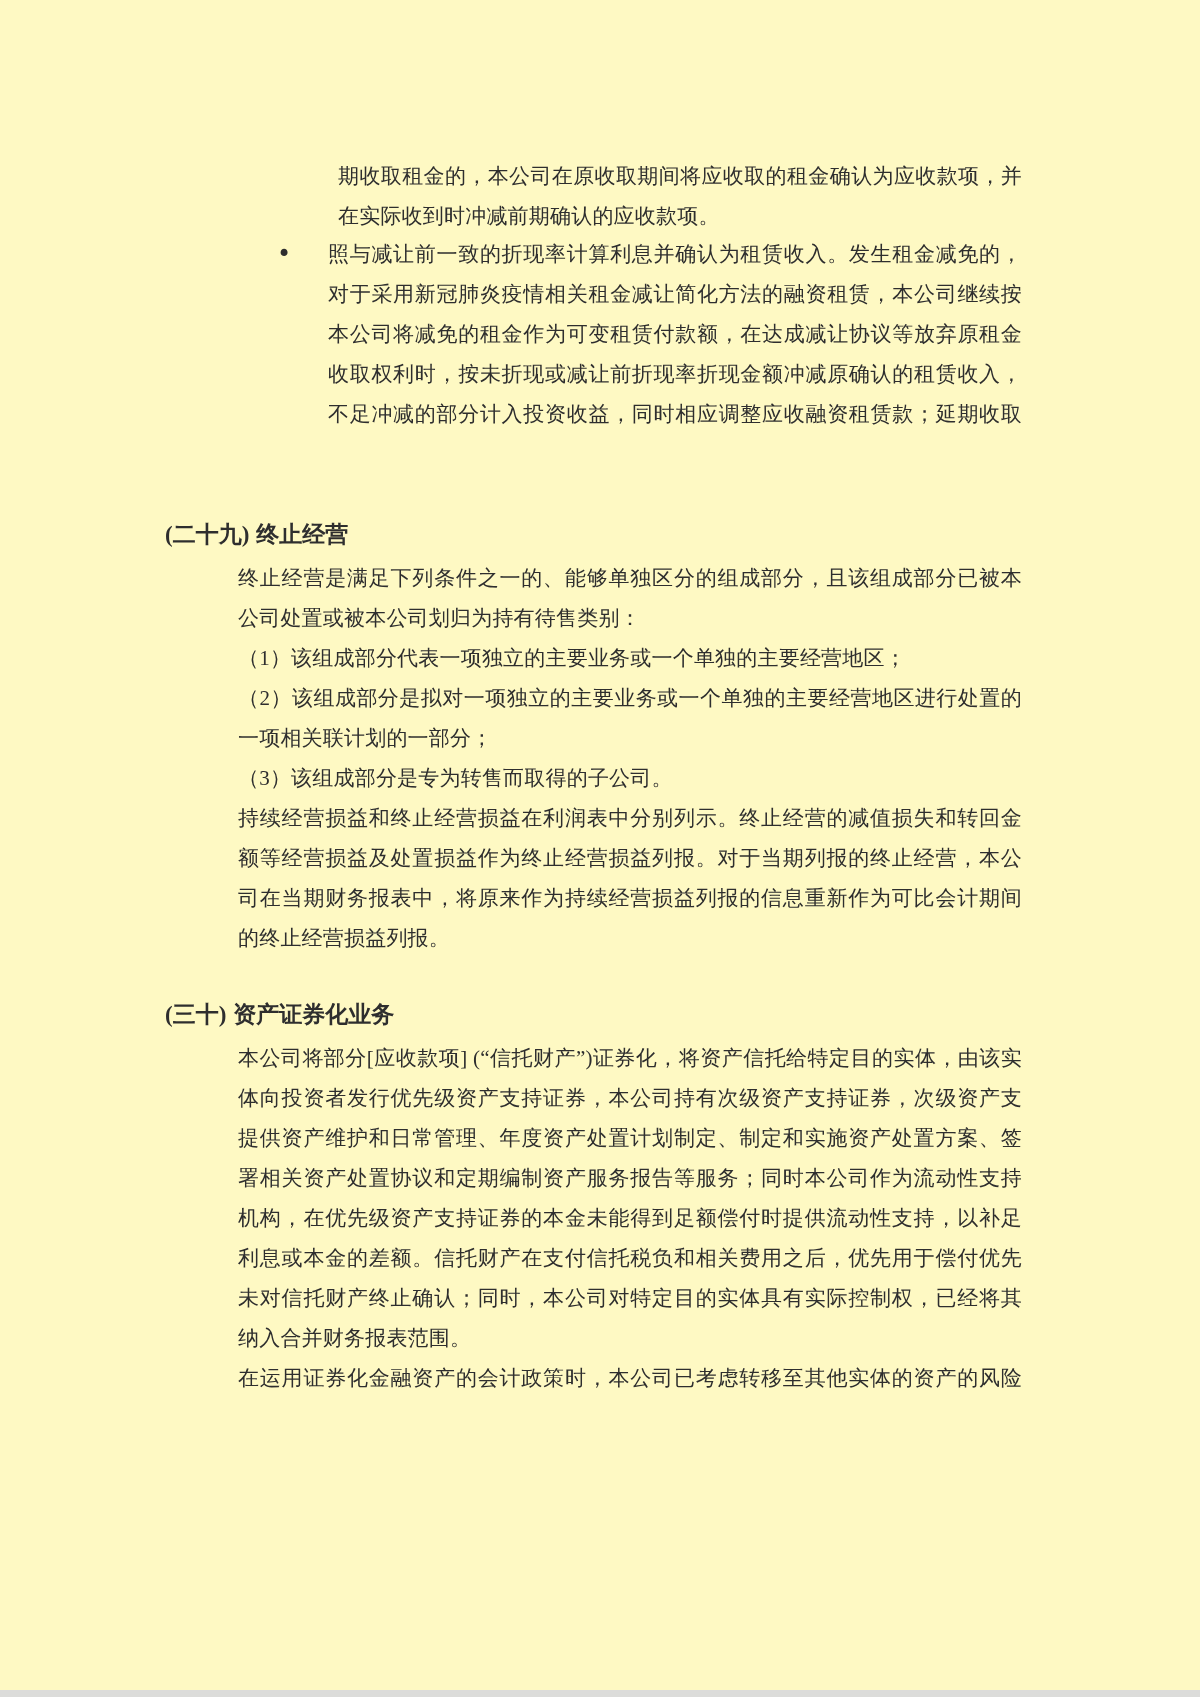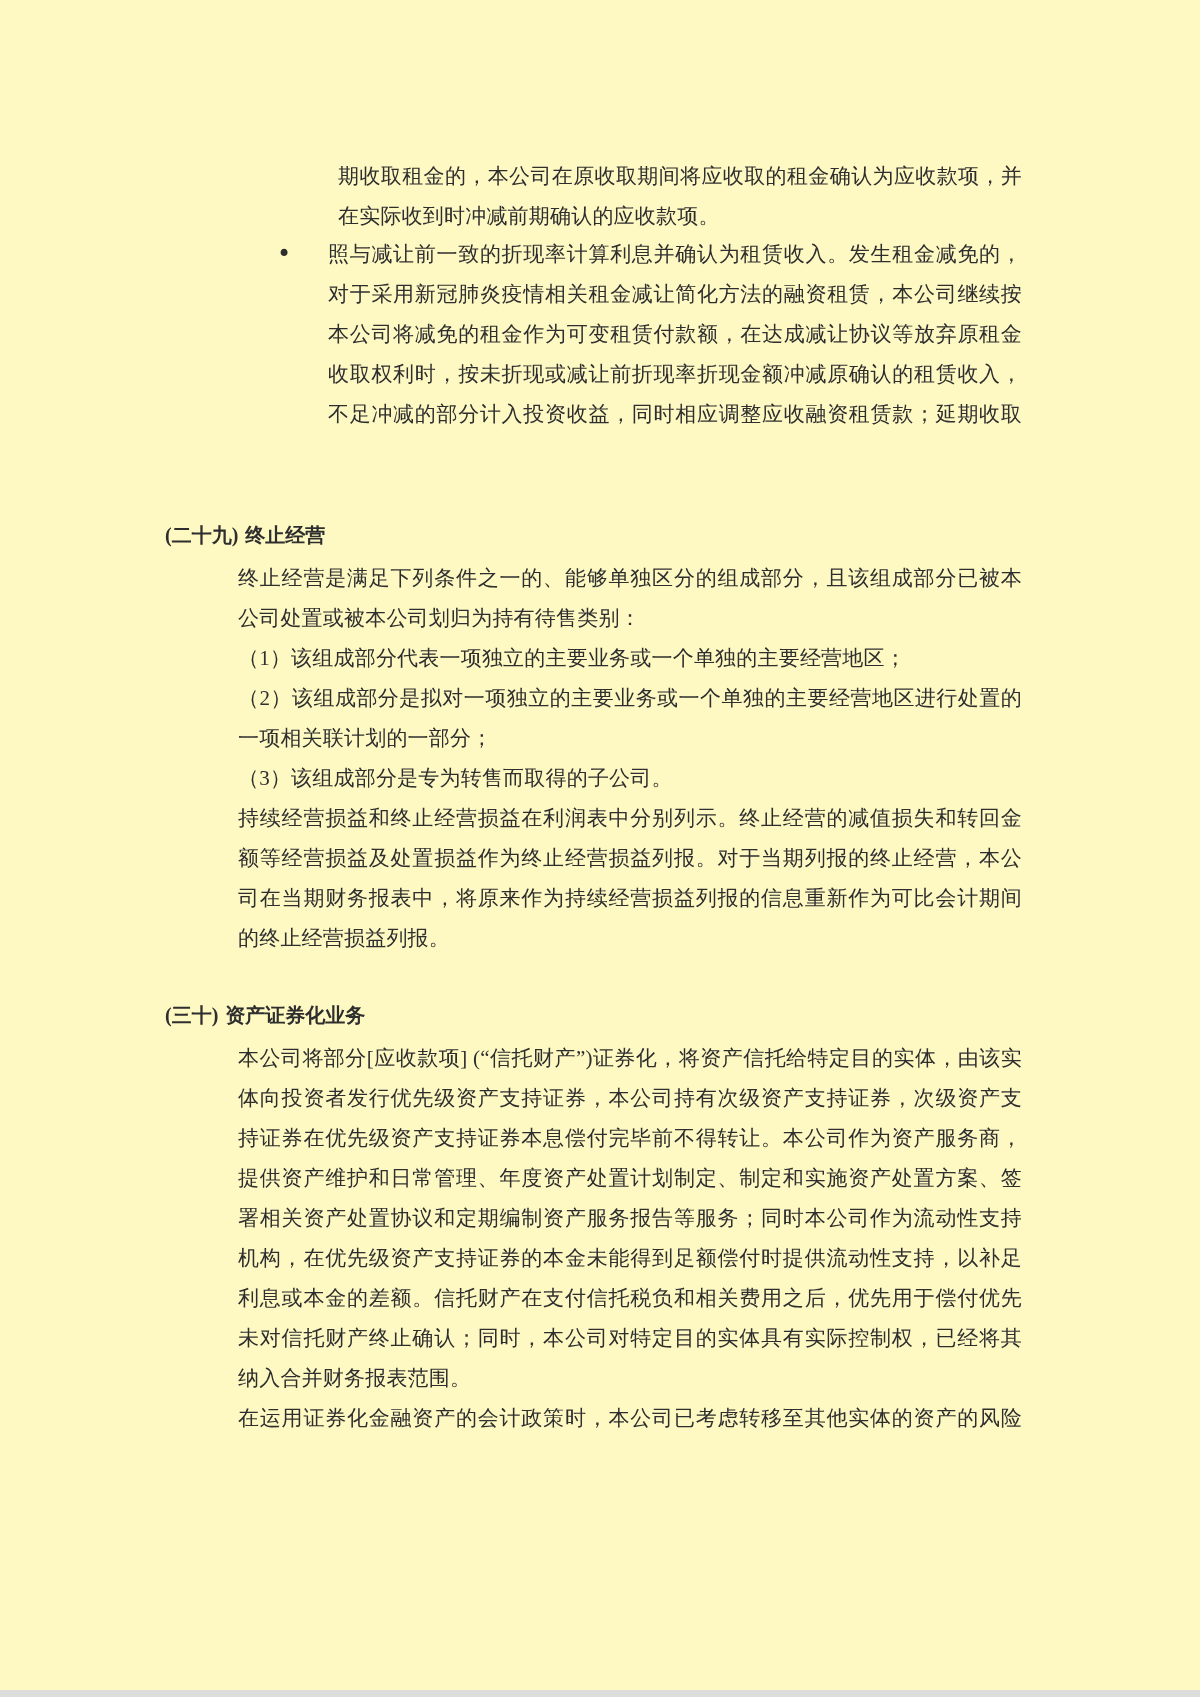--- a/index.html
+++ b/index.html
@@ -38,21 +38,21 @@
     top: 234px; left: 277px;
     height: 40px; line-height: 40px;
     font-size: 24px;
     font-family: "DejaVu Sans", sans-serif;
   }
   .heading {
     position: absolute;
     left: 165px;
     height: 30px; line-height: 30px;
     font-weight: bold;
-    font-size: 20px;
+    font-size: 23px;
     white-space: nowrap;
   }
   .heading-29 { top: 520px; }
   .heading-30 { top: 1000px; }
   .heading .sec-title { margin-left: 7px; }
   .sec29-body { top: 558px;  left: 238px; width: 784px; }
   .sec30-body { top: 1038px; left: 238px; width: 784px; }
   .bottom-edge {
     position: absolute;
     left: 0; bottom: 0;
@@ -96,21 +96,20 @@
     <div class="textline last">的终止经营损益列报。</div>
   </div>
 
   <div class="heading heading-30">
     <span class="sec-number">(三十)</span><span class="sec-title">资产证券化业务</span>
   </div>
 
   <div class="block sec30-body">
     <div class="textline">本公司将部分[应收款项] (“信托财产”)证券化，将资产信托给特定目的实体，由该实</div>
     <div class="textline">体向投资者发行优先级资产支持证券，本公司持有次级资产支持证券，次级资产支</div>
-    <div class="textline">持证券在优先级资产支持证券本息偿付完毕前不得转让。本公司作为资产服务商，</div>
     <div class="textline">提供资产维护和日常管理、年度资产处置计划制定、制定和实施资产处置方案、签</div>
     <div class="textline">署相关资产处置协议和定期编制资产服务报告等服务；同时本公司作为流动性支持</div>
     <div class="textline">机构，在优先级资产支持证券的本金未能得到足额偿付时提供流动性支持，以补足</div>
     <div class="textline">利息或本金的差额。信托财产在支付信托税负和相关费用之后，优先用于偿付优先</div>
     <div class="textline">未对信托财产终止确认；同时，本公司对特定目的实体具有实际控制权，已经将其</div>
     <div class="textline last">纳入合并财务报表范围。</div>
     <div class="textline">在运用证券化金融资产的会计政策时，本公司已考虑转移至其他实体的资产的风险</div>
   </div>
 
   <div class="bottom-edge"></div>

